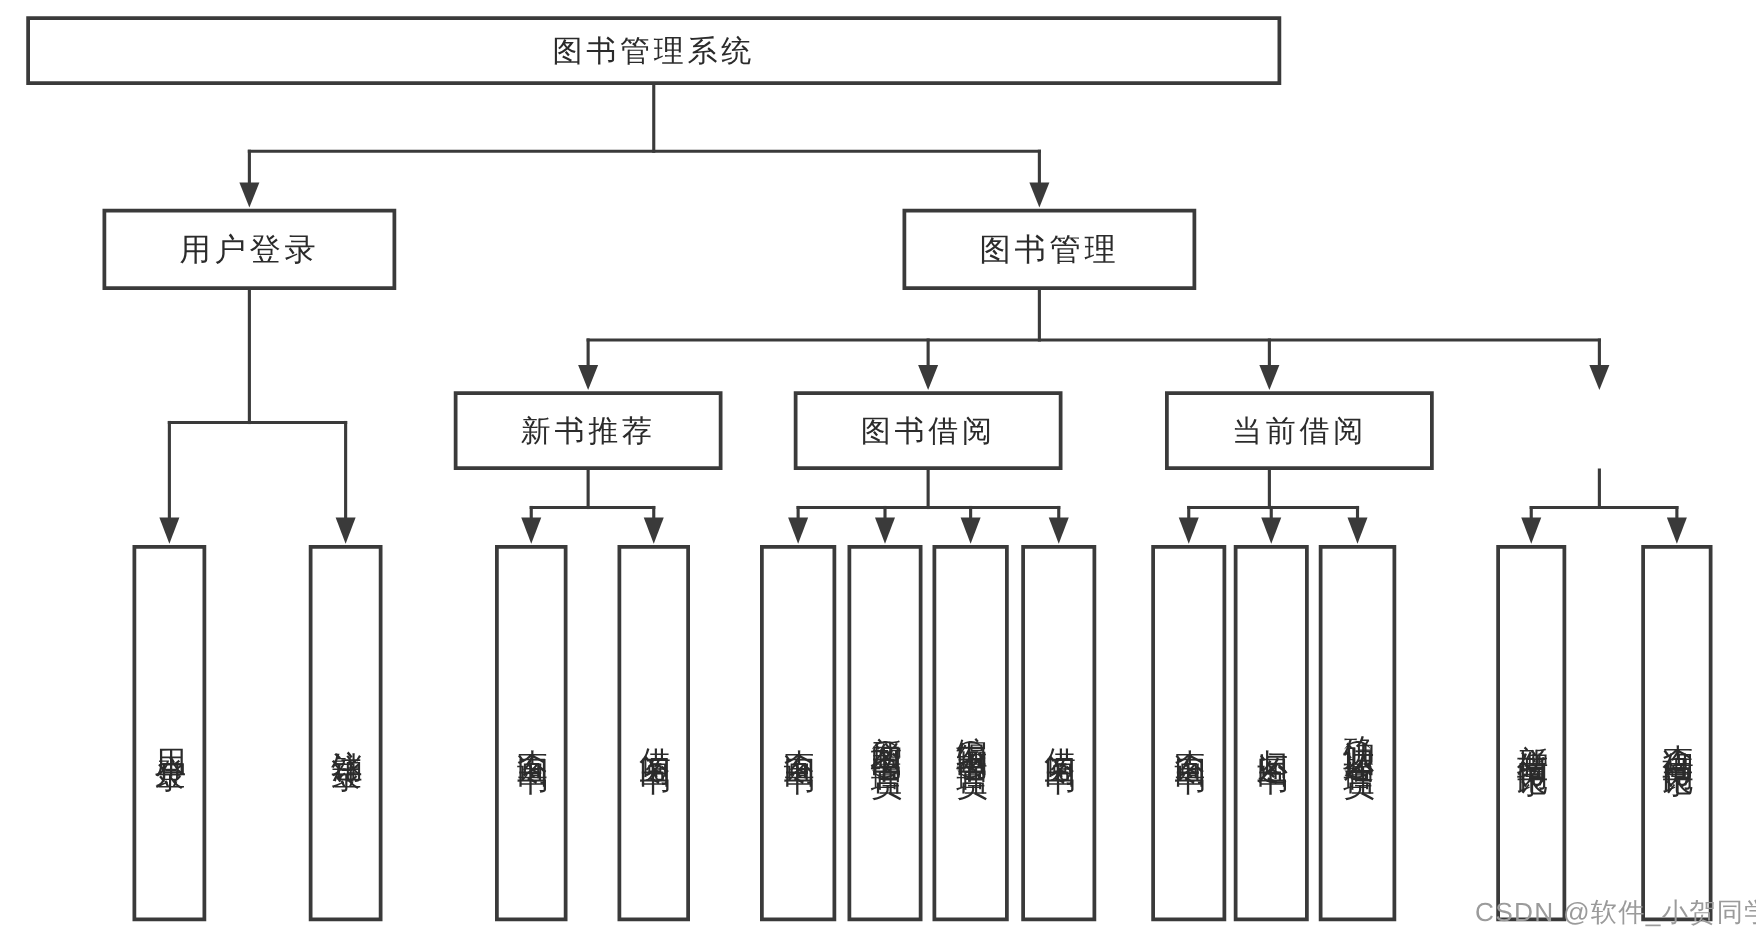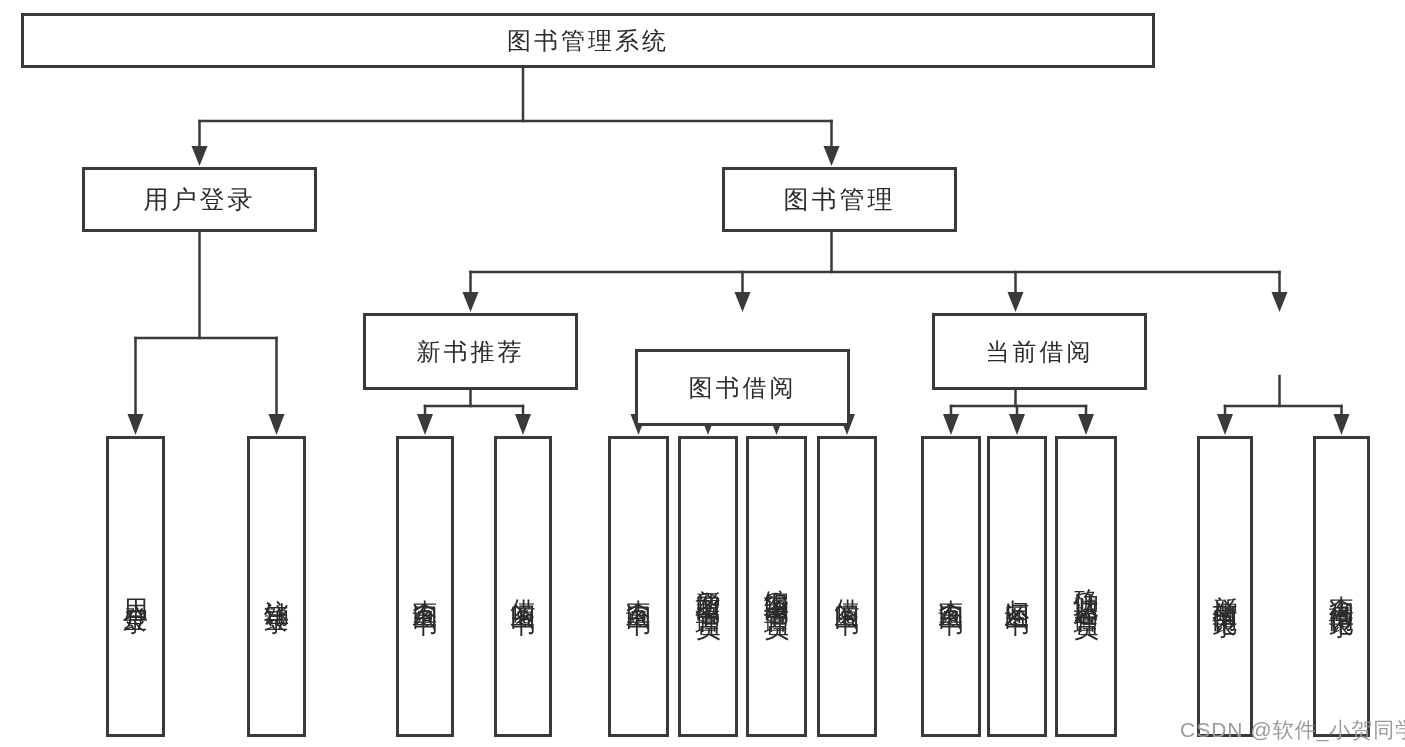--- a/index.html
+++ b/index.html
@@ -29,29 +29,29 @@
     box-sizing: border-box;
     background: #ffffff;
     border: 3px solid #3a3a3a;
     display: flex;
     align-items: center;
     justify-content: center;
     z-index: 2;
     color: #2b2b2b;
   }
   .node-root {
-    left: 21px; top: 13px; width: 1134px; height: 55px;
+    left: 21px; top: 13px; width: 1004px; height: 55px;
     font-size: 24px; letter-spacing: 3px;
   }
   .node-l2 {
     top: 167px; width: 235px; height: 65px;
     font-size: 25px; letter-spacing: 3px;
   }
   .node-l3 {
-    top: 313px; width: 215px; height: 77px;
+    top: 313px; width: 215px; height: 63px;
     font-size: 24px; letter-spacing: 3px;
   }
   .leaf {
     position: absolute;
     box-sizing: border-box;
     top: 436px;
     height: 301px;
     background: #ffffff;
     border: 3px solid #3a3a3a;
     display: flex;
@@ -144,21 +144,21 @@
       <polygon points="1333.5,414 1349.5,414 1341.5,435"></polygon>
     </g>
   </svg>
 
   <div class="node node-root">图书管理系统</div>
 
   <div class="node node-l2" style="left:82px;">用户登录</div>
   <div class="node node-l2" style="left:722px;">图书管理</div>
 
   <div class="node node-l3" style="left:363px;">新书推荐</div>
-  <div class="node node-l3" style="left:635px;margin-top:36px;">图书借阅</div>
+  <div class="node node-l3" style="left:635px;">图书借阅</div>
   <div class="node node-l3" style="left:908px;margin-left:24px;">当前借阅</div>
 
   <div class="leaf" style="left:106px;width:59px;">用户登录</div>
   <div class="leaf" style="left:247px;width:59px;">注销登录</div>
 
   <div class="leaf" style="left:396px;width:58px;">查询图书</div>
   <div class="leaf" style="left:494px;width:58px;">借阅图书</div>
 
   <div class="leaf" style="left:608px;width:61px;">查询图书</div>
   <div class="leaf" style="left:678px;width:60px;">新增图书（管理员）</div>

